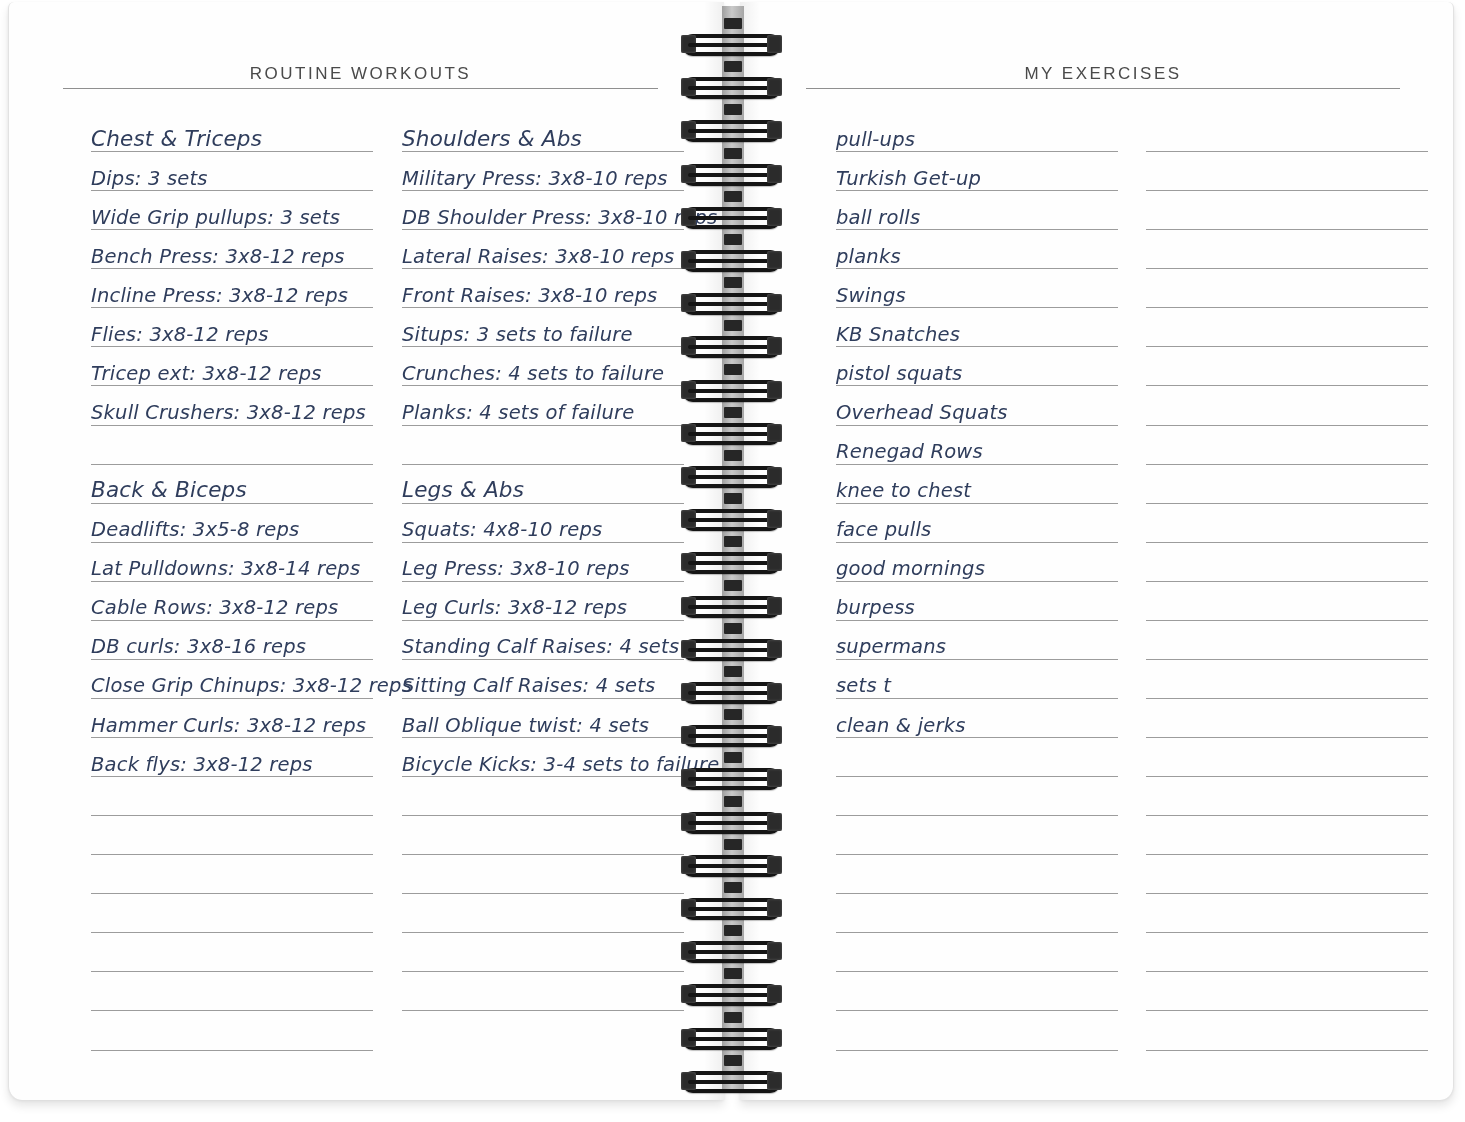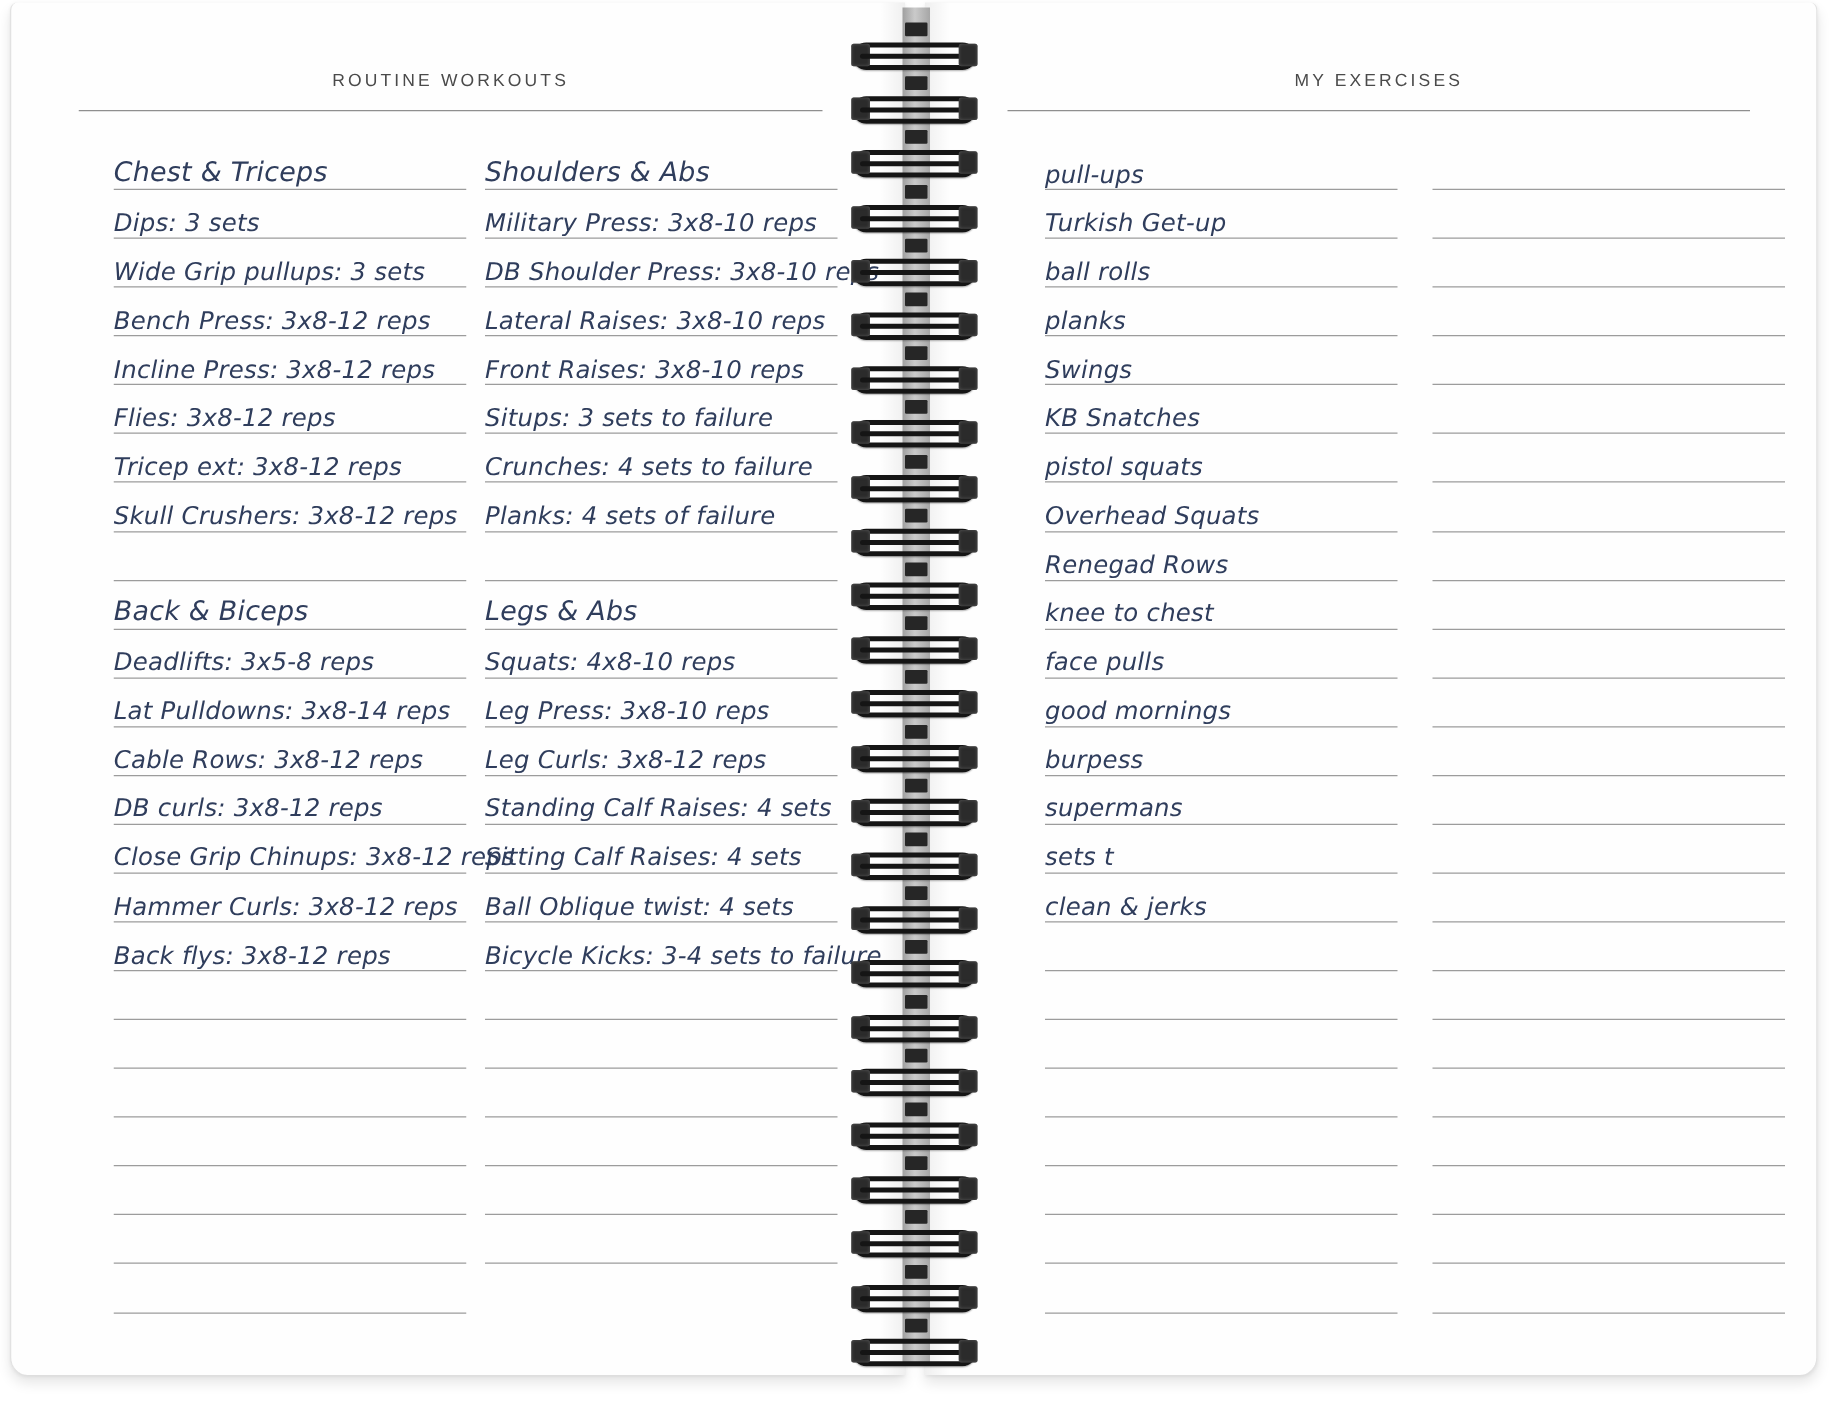--- a/index.html
+++ b/index.html
@@ -18,23 +18,23 @@
     box-shadow: 0 6px 10px rgba(0,0,0,0.10), 0 1px 3px rgba(0,0,0,0.06);
   }
   .page.left  { left:8px;  width:716px; border-radius:6px 0 0 14px; border-left:1px solid #e2e2e2; }
   .page.right { left:740px; width:714px; border-radius:0 6px 14px 0; border-right:1px solid #e2e2e2; }
   .page.left::after  { content:''; position:absolute; right:0; top:0; bottom:0; width:20px;
     background:linear-gradient(to left, rgba(0,0,0,0.06), rgba(0,0,0,0)); }
   .page.right::after { content:''; position:absolute; left:0; top:0; bottom:0; width:20px;
     background:linear-gradient(to right, rgba(0,0,0,0.06), rgba(0,0,0,0)); }
 
   .page-title {
-    position:absolute; top:40px; height:32px;
+    position:absolute; top:52px; height:32px;
     display:flex; align-items:flex-end; justify-content:center;
-    font-size:14px; letter-spacing:2.5px; color:var(--title-color);
+    font-size:17px; letter-spacing:2.5px; color:var(--title-color);
     font-family:"Liberation Sans", sans-serif;
   }
   .title-underline { position:absolute; top:88px; height:0; border-top:1.5px solid #8f8f8f; }
 
   .col { position:absolute; top:113px; width:282px;margin-left:28px; }
   .row {
     height:39.07px;
     border-bottom:1.4px solid var(--line-color);
     display:flex; align-items:flex-end;
     padding-bottom:2px;
@@ -116,40 +116,40 @@
     <div class="row">
       <span class="hw">Deadlifts: 3x5-8 reps</span>
     </div>
     <div class="row">
       <span class="hw">Lat Pulldowns: 3x8-14 reps</span>
     </div>
     <div class="row">
       <span class="hw">Cable Rows: 3x8-12 reps</span>
     </div>
     <div class="row">
-      <span class="hw">DB curls: 3x8-12 reps</span>
+      <span class="hw">DB curls: 3x8-16 reps</span>
     </div>
     <div class="row">
       <span class="hw">Close Grip Chinups: 3x8-12 reps</span>
     </div>
     <div class="row">
       <span class="hw">Hammer Curls: 3x8-12 reps</span>
     </div>
     <div class="row">
       <span class="hw">Back flys: 3x8-12 reps</span>
     </div>
     <div class="row"></div>
     <div class="row"></div>
     <div class="row"></div>
     <div class="row"></div>
     <div class="row"></div>
     <div class="row"></div>
     <div class="row"></div>
   </div>
-<div class="col" style="left:360px;text-align:right;">
+<div class="col" style="left:374px;text-align:right;">
     <div class="row header">
       <span class="hw">Shoulders &amp; Abs</span>
     </div>
     <div class="row">
       <span class="hw">Military Press: 3x8-10 reps</span>
     </div>
     <div class="row">
       <span class="hw">DB Shoulder Press: 3x8-10 reps</span>
     </div>
     <div class="row">

